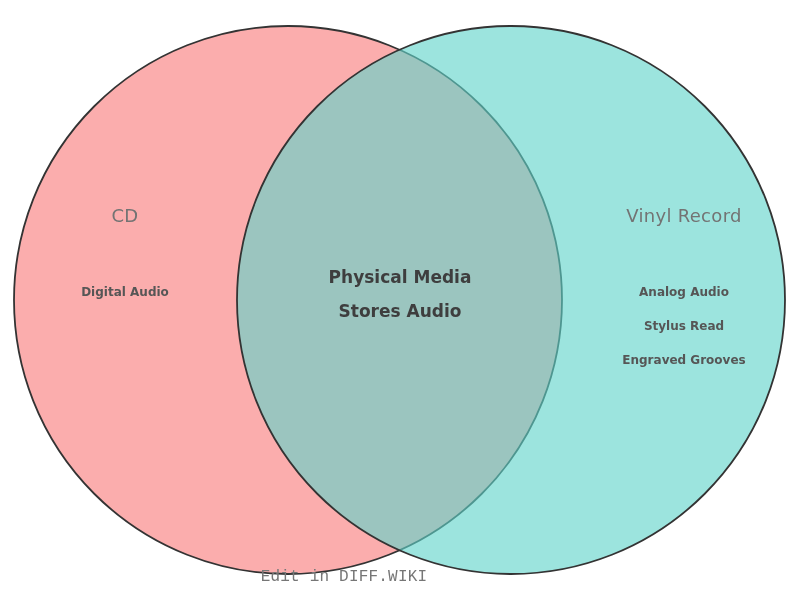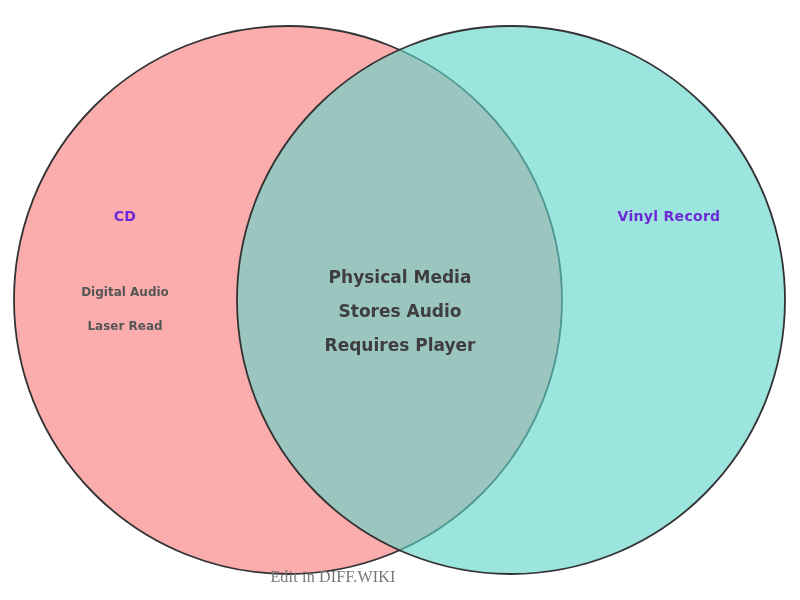--- a/index.html
+++ b/index.html
@@ -40,23 +40,23 @@
   }
 
   .set-block {
     position: absolute;
     text-align: center;
     pointer-events: none;
   }
 
   .set-title {
     font-family: "DejaVu Sans", sans-serif;
-    font-weight: bold;
-    font-size: 14px;
-    color: #6d28d9;
+    font-weight: normal;
+    font-size: 18px;
+    color: #737373;
     letter-spacing: 0.3px;
     line-height: 20px;
     white-space: nowrap;
   }
 
   .item-list {
     list-style: none;
     margin: 16px;
     padding: 0;
   }
@@ -75,21 +75,21 @@
     left: 25px;
     top: 206px;
     width: 200px;
   }
   #left-set .item-list {
     margin-top: 49px;
   }
 
   
   #right-set {
-    left: 569px;
+    left: 584px;
     top: 206px;
     width: 200px;
   }
   #right-set .item-list {
     margin-top: 49px;
   }
 
   
   #intersection-set {
     left: 290px;
@@ -98,25 +98,25 @@
   }
   #intersection-set .item-list li {
     font-size: 17px;
     color: #3e3e3e;
     line-height: 34px;
   }
 
   
   #edit-footer {
     position: absolute;
-    left: 1px;
+    left: 12px;
     top: 568px;
     width: 664px;
     text-align: center;
-    font-family: Liberation Serif, serif;
+    font-family: Liberation Mono, monospace;
     font-size: 16px;
     color: #767676;
     letter-spacing: 0.2px;
   }
   #edit-footer span {
     pointer-events: auto;
     cursor: pointer;
   }
 </style>
 </head>
@@ -128,34 +128,37 @@
     <circle id="circle-left" cx="288" cy="300" r="274" fill="#f87a7a" fill-opacity="0.62" stroke="#333333" stroke-width="1.8"></circle>
     <circle id="circle-right" cx="511" cy="300" r="274" fill="#5fd3c9" fill-opacity="0.62" stroke="#333333" stroke-width="1.8"></circle>
   </svg>
 
   <div class="text-layer">
 
     <div class="set-block" id="left-set">
       <div class="set-title">CD</div>
       <ul class="item-list">
         <li>Digital Audio</li>
-        <li>Laser Read</li>
       </ul>
     </div>
 
     <div class="set-block" id="intersection-set">
       <ul class="item-list">
         <li>Physical Media</li>
         <li>Stores Audio</li>
-        <li>Requires Player</li>
       </ul>
     </div>
 
     <div class="set-block" id="right-set">
       <div class="set-title">Vinyl Record</div>
+      <ul class="item-list">
+        <li>Analog Audio</li>
+        <li>Stylus Read</li>
+        <li>Engraved Grooves</li>
+      </ul>
     </div>
 
     <div id="edit-footer">
       <span>Edit in DIFF.WIKI</span>
     </div>
 
   </div>
 </div>
 
 </body></html>

